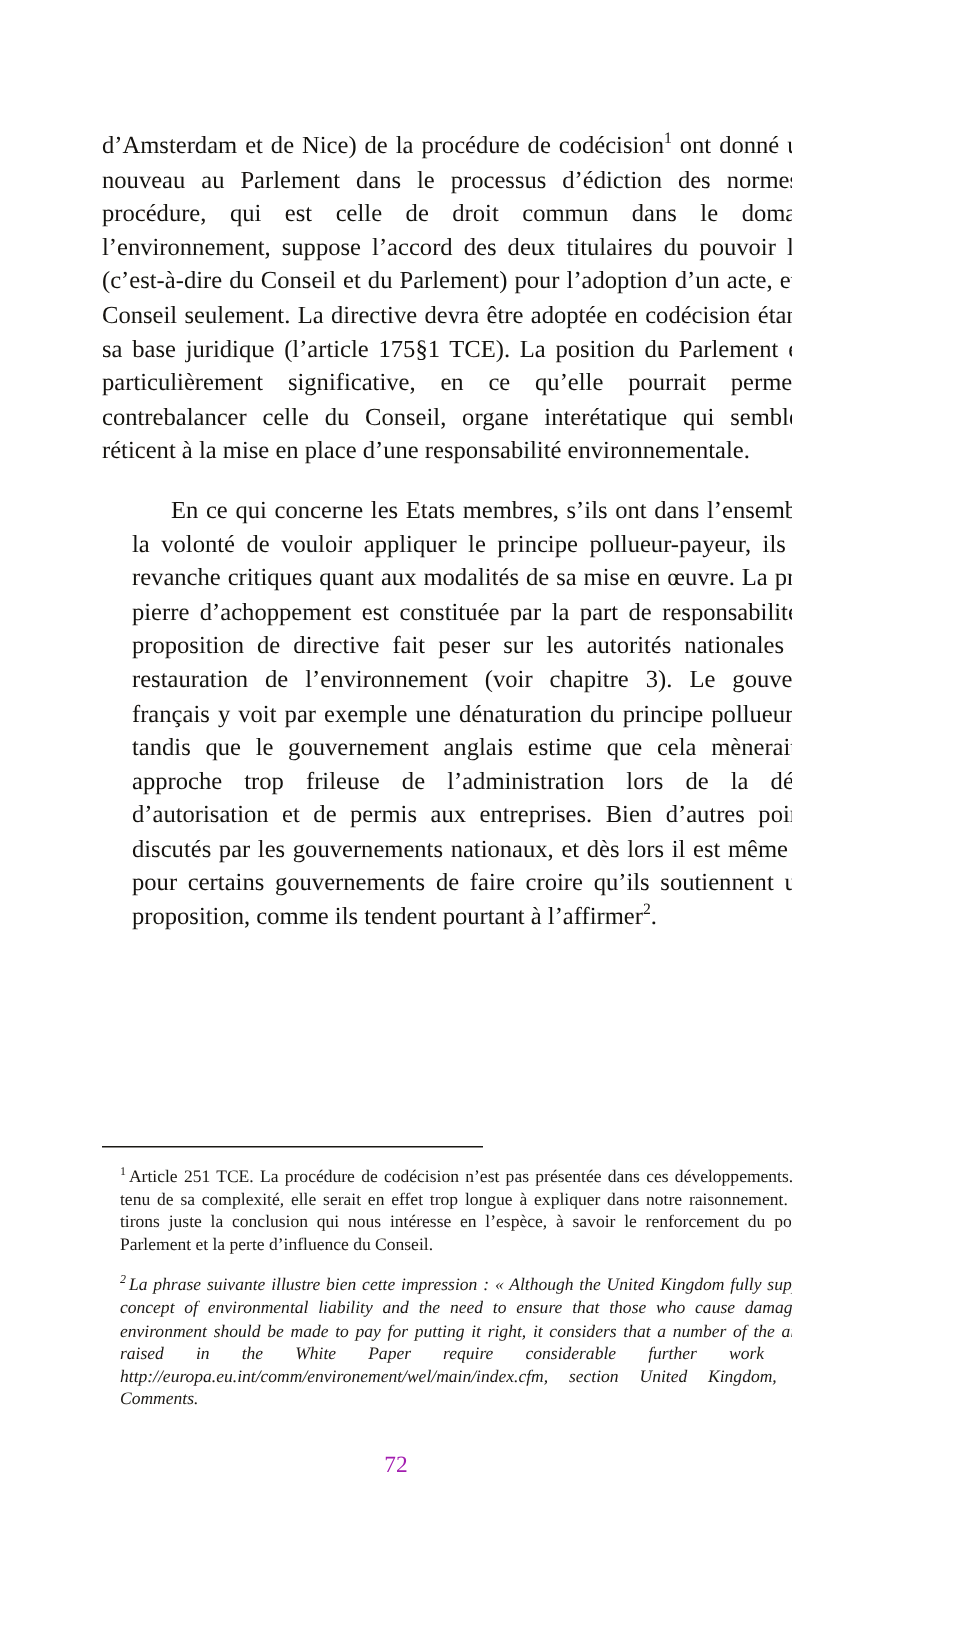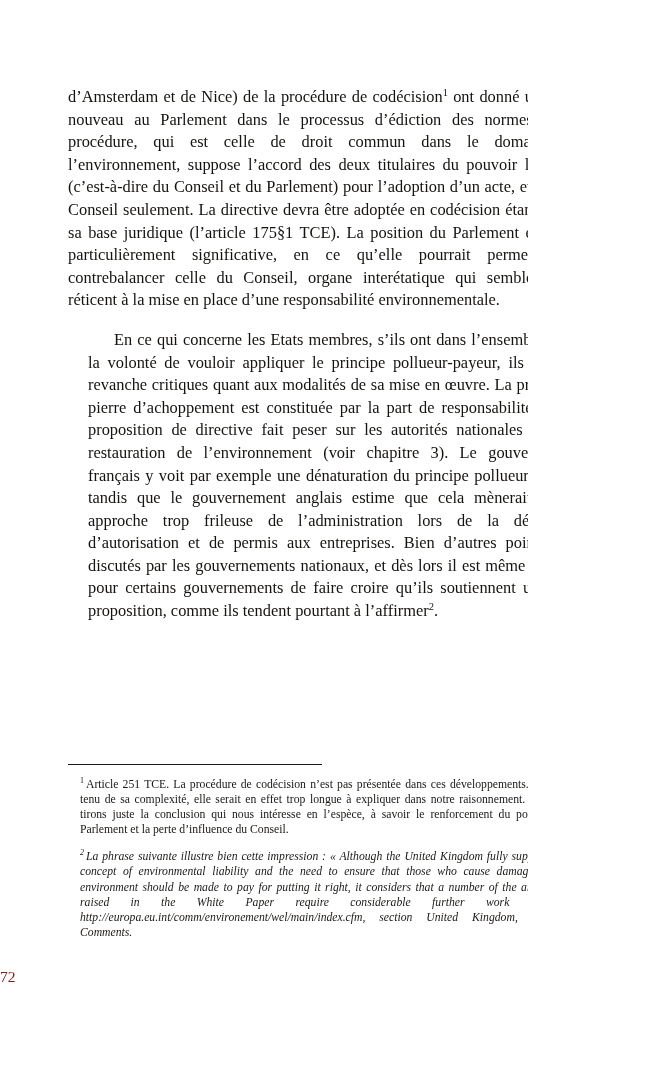--- a/index.html
+++ b/index.html
@@ -90,23 +90,24 @@
     line-height: 0;
     padding-right: 2px;
   }
 
   
   .page-number {
     position: absolute;
     left: 0;
     right: 0;
     top: 968px;
+    text-align: center;
     font-family: "Liberation Serif", "DejaVu Serif", serif;
     font-size: 15.6px;
-    color: #7f1d1d;
+    color: #a21caf;
   }
 </style>
 </head>
 <body>
 
 <div class="page">
 
   <div class="text-column">
 
     <p class="body-par">

